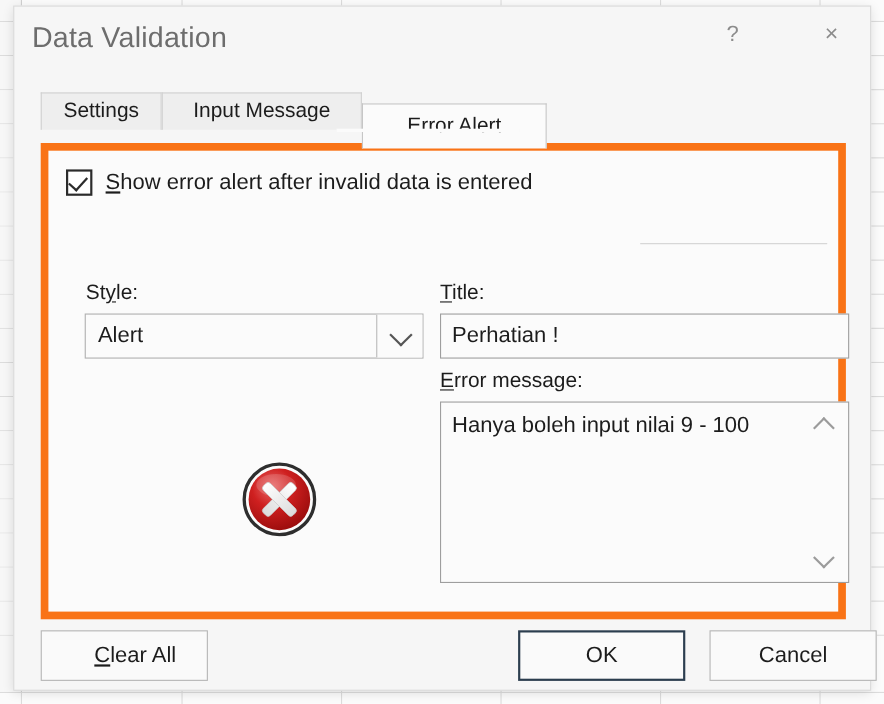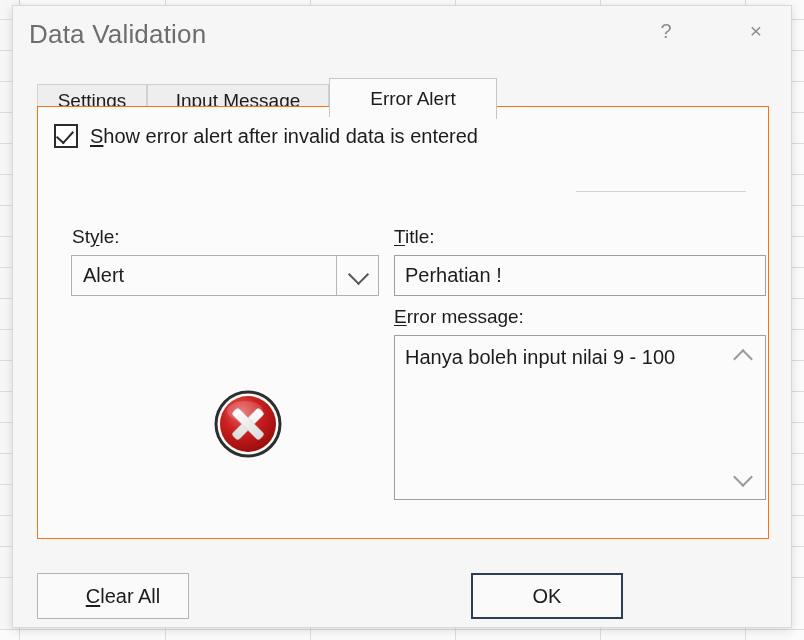--- a/index.html
+++ b/index.html
@@ -99,41 +99,41 @@
     background: #eeeeee;
     border: 1px solid #d0d0d0;
     border-bottom: none;
     font-size: 19px;
     color: #1c1c1c;
     text-align: center;
     line-height: 32px;
     white-space: nowrap;
   }
   .tab.active {
-    top: 0;
+    top: 16px;
     height: 41px;
     background: #fbfbfb;
     border-color: #c6c6c6;
     line-height: 40px;
     z-index: 5;
   }
   #tab-settings { left: 0; width: 110px; }
   #tab-input-message { left: 110px; width: 182px; }
   #tab-error-alert { left: 292px; width: 168px; }
 
   
   #panel {
     position: absolute;
     left: 24px;
-    top: 100px;
+    top: 124px;
     width: 732px;
     height: 433px;
     box-sizing: border-box;
     background: #fbfbfb;
-    border: 1px solid #f97316;
+    border: 7px solid #f97316;
   }
   #panel-mask {
     position: absolute;
     left: 293px;
     top: 111px;
     width: 166px;
     height: 3px;
     background: #fbfbfb;
     z-index: 6;
   }
@@ -450,13 +450,14 @@
         <rect x="29.5" y="15" width="9" height="38" rx="3" transform="rotate(45 34 34)"></rect>
         <rect x="29.5" y="15" width="9" height="38" rx="3" transform="rotate(-45 34 34)"></rect>
       </g>
     </svg>
   </div>
 
   <div id="panel-mask"></div>
 
   <div class="btn" id="clear-all-btn"><span class="acc">C</span><span>lear All</span></div>
   <div class="btn" id="ok-btn">OK</div>
+  <div class="btn" id="cancel-btn">Cancel</div>
 </div>
 
 </body></html>

